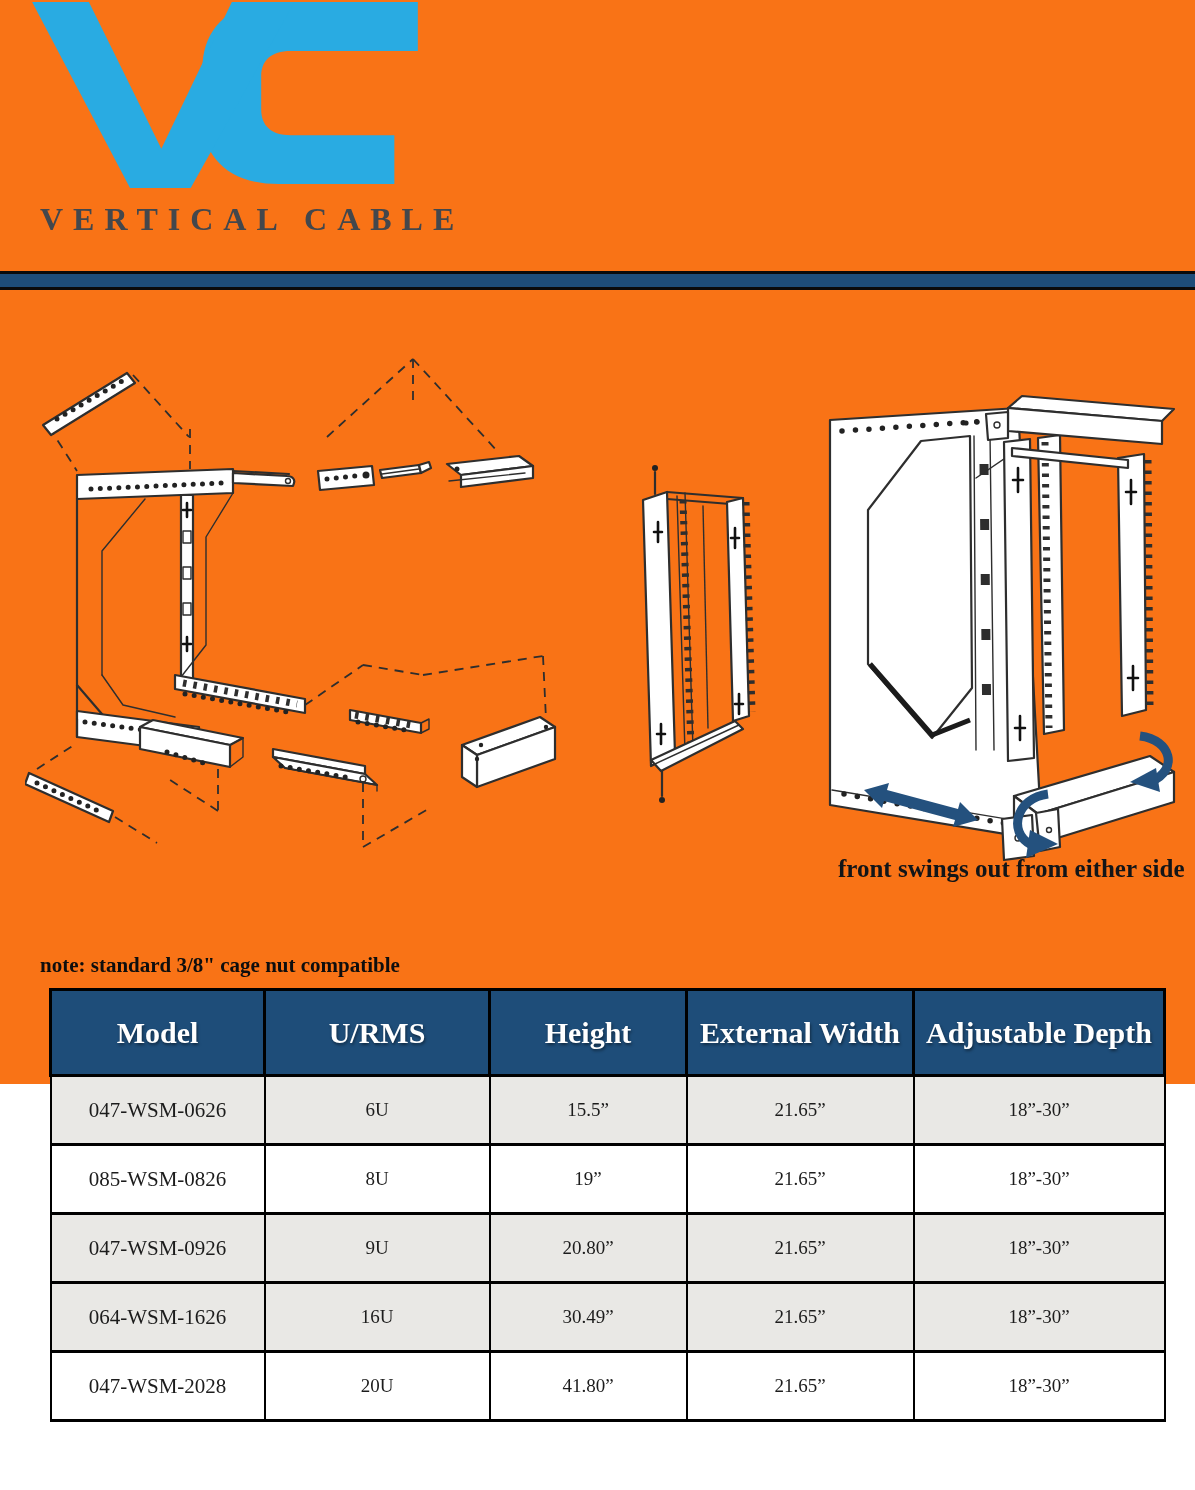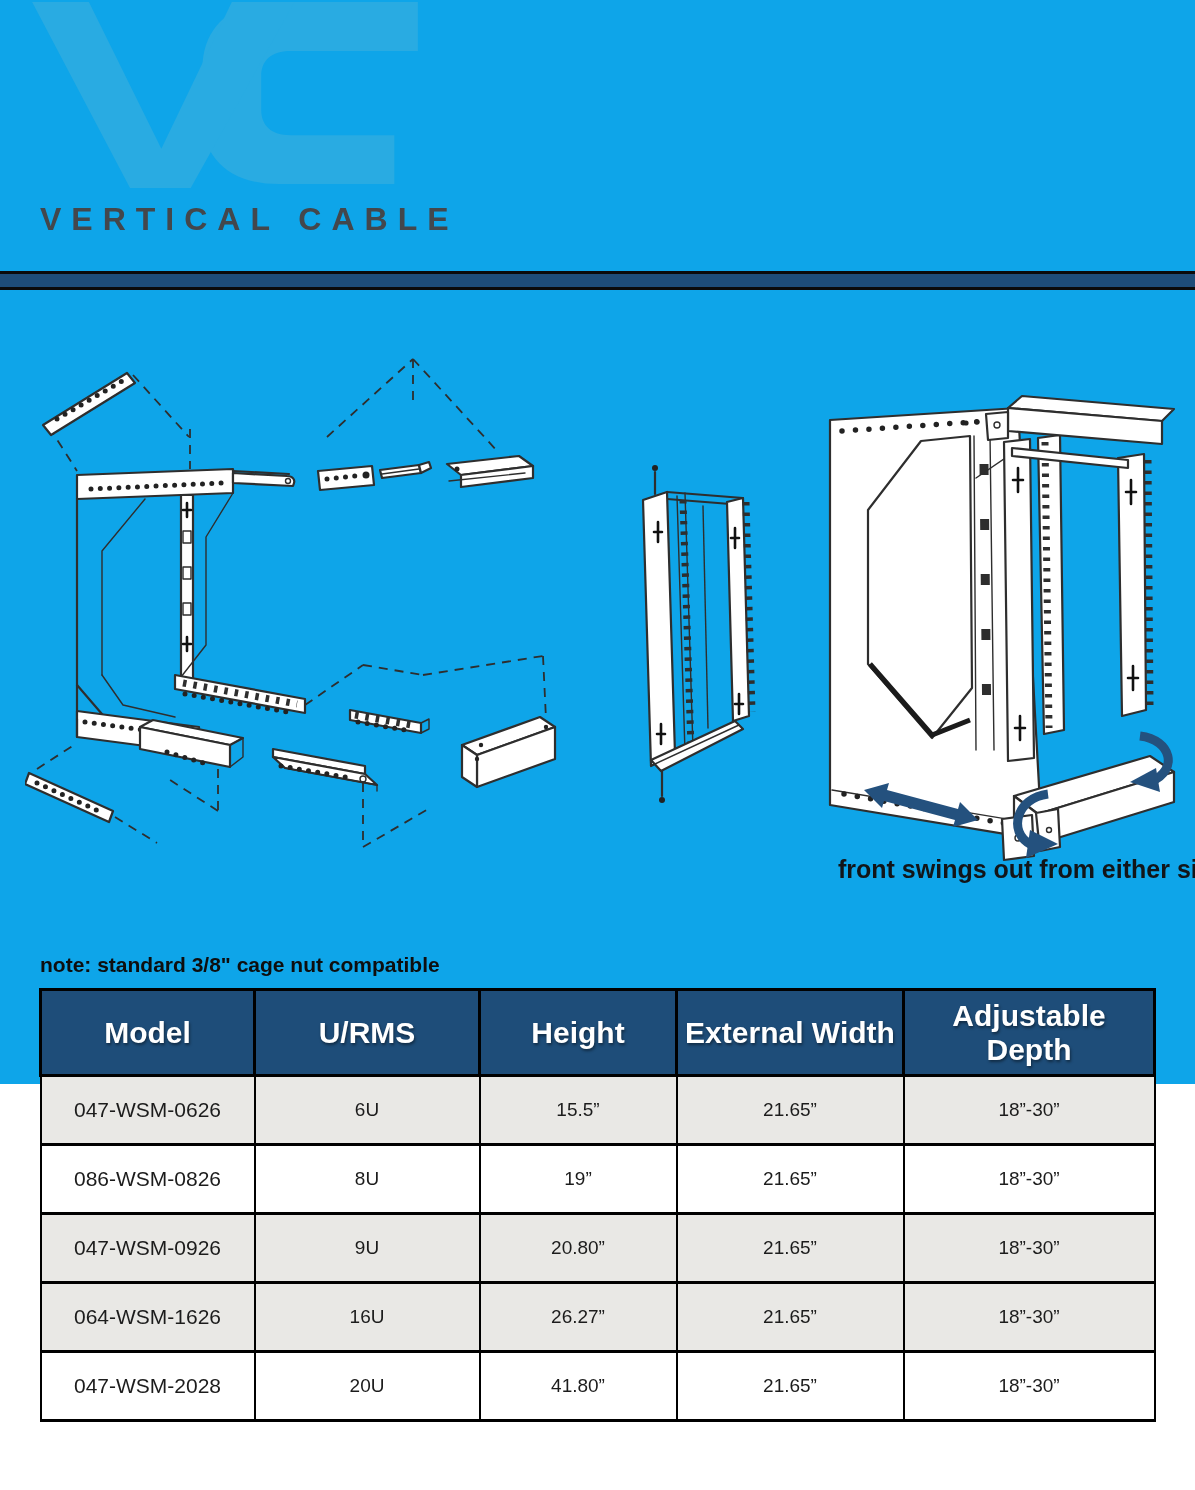--- a/index.html
+++ b/index.html
@@ -1,18 +1,18 @@
 <!DOCTYPE html>
 <html><head>
 <meta charset="utf-8">
 <style>
   html, body { margin:0; padding:0; background:#ffffff; }
   body { width:1195px; height:1490px; overflow:hidden; }
-  .page { position:relative; width:1195px; height:1084px; background:#0ea5e9;
-          font-family:Liberation Sans, sans-serif; color:#111; }
+  .page { position:relative; width:1195px; height:1084px; background:#f97316;
+          font-family:Liberation Serif, serif; color:#111; }
 
   
   .logo-svg { position:absolute; left:28px; top:2px; width:392px; height:186px; }
   .logo-text { position:absolute; left:40px; top:201px; font-size:32px; font-weight:bold;
                letter-spacing:10px; color:#43474c; white-space:nowrap; }
 
   
   .title-block { position:absolute; left:727px; top:168px; line-height:46px;
                  font-size:35px; font-weight:bold; color:#000; }
 
@@ -39,21 +39,21 @@
   svg .ticksB{ fill:none; stroke:#2e2e2e; stroke-width:9; stroke-dasharray:11 44; }
   svg .kh    { fill:none; stroke:#111; stroke-width:2.6; stroke-linecap:round; }
   svg .navy  { fill:#24517e; }
   svg .navyln{ fill:none; stroke:#24517e; stroke-width:9; }
   svg .seam  { fill:none; stroke:#1b1b1b; stroke-width:5; }
 
   
   .note { position:absolute; left:40px; top:953px; font-size:21px; font-weight:bold; color:#0e0e0e; }
 
   
-  .spec-table { position:absolute; left:39px; top:988px; border-collapse:collapse;
+  .spec-table { position:absolute; left:49px; top:988px; border-collapse:collapse;
                 table-layout:fixed; width:1114px; }
   .spec-table th, .spec-table td { border:2px solid #000; text-align:center; vertical-align:middle;
                 padding:0 6px; }
   .spec-table th { border-width:3px; background:#1e4d79; color:#fff; font-size:30px;
                 font-weight:bold; line-height:34px; height:83px;
                 text-shadow:1px 2px 3px rgba(0,0,0,0.45); }
   .spec-table td { border-top-width:3px; border-bottom-width:3px; height:66px;
                 font-size:19px; color:#1c1c1c; }
   .spec-table td.model { font-size:21px; }
   .spec-table tr.alt td { background:#e9e8e5; }
@@ -283,37 +283,37 @@
     </thead>
     <tbody>
       <tr class="alt">
         <td class="model">047-WSM-0626</td>
         <td>6U</td>
         <td>15.5”</td>
         <td>21.65”</td>
         <td>18”-30”</td>
       </tr>
       <tr class="plain">
-        <td class="model">086-WSM-0826</td>
+        <td class="model">085-WSM-0826</td>
         <td>8U</td>
         <td>19”</td>
         <td>21.65”</td>
         <td>18”-30”</td>
       </tr>
       <tr class="alt">
         <td class="model">047-WSM-0926</td>
         <td>9U</td>
         <td>20.80”</td>
         <td>21.65”</td>
         <td>18”-30”</td>
       </tr>
       <tr class="alt">
         <td class="model">064-WSM-1626</td>
         <td>16U</td>
-        <td>26.27”</td>
+        <td>30.49”</td>
         <td>21.65”</td>
         <td>18”-30”</td>
       </tr>
       <tr class="plain">
         <td class="model">047-WSM-2028</td>
         <td>20U</td>
         <td>41.80”</td>
         <td>21.65”</td>
         <td>18”-30”</td>
       </tr>

